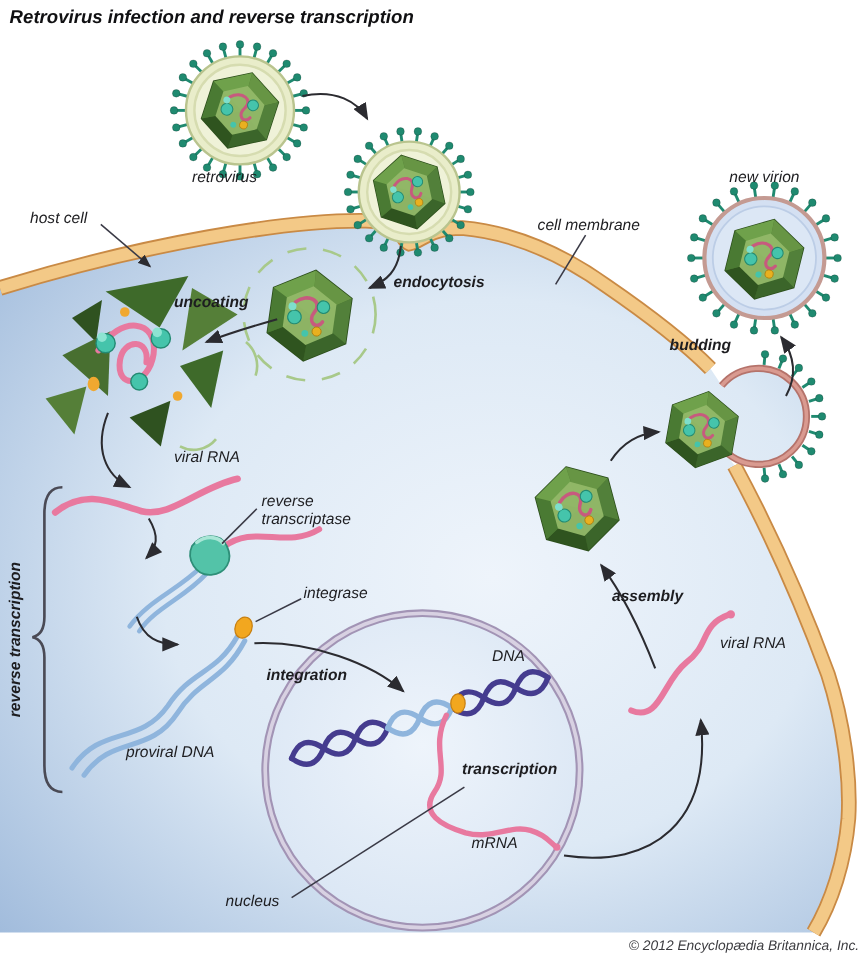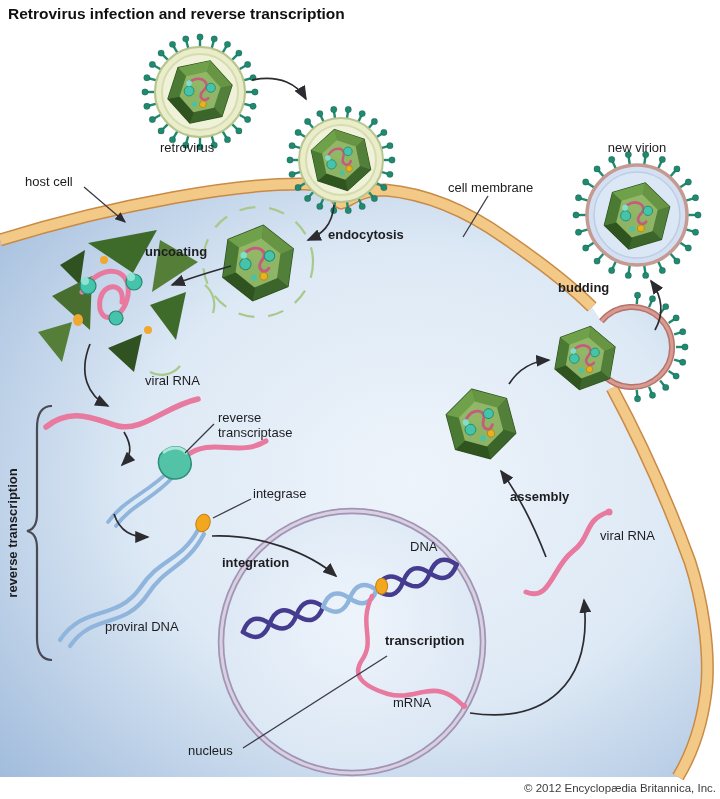--- a/index.html
+++ b/index.html
@@ -1,17 +1,17 @@
 <!DOCTYPE html>
 <html><head>
 <meta charset="utf-8">
 <style>
   html,body{margin:0;padding:0;background:#ffffff;}
   .stage{position:relative;width:720px;height:799px;background:#ffffff;overflow:hidden;
-         font-family:"Liberation Sans", sans-serif;}
+         font-family:"Liberation Sans", sans-serif;font-style:italic;}
   svg{display:block;}
   .lbl{font-family:"Liberation Sans", sans-serif;font-size:13px;fill:#1d1d20;}
   .lbl.bold{font-weight:bold;}
   .title-text{font-family:"Liberation Sans", sans-serif;font-size:15.5px;font-weight:bold;fill:#101012;}
   .copyright-text{font-family:"Liberation Sans", sans-serif;font-size:11.5px;fill:#3c3c40;}
   .arrow{stroke:#2b2b30;stroke-width:1.7;fill:none;}
   .pointer{stroke:#3a3a46;stroke-width:1.3;fill:none;}
   .rna{stroke:#e8799f;fill:none;stroke-linecap:round;}
   .bdna{stroke:#8fb5dd;fill:none;stroke-linecap:round;}
   .ndna{stroke:#453c8f;fill:none;stroke-linecap:round;}

